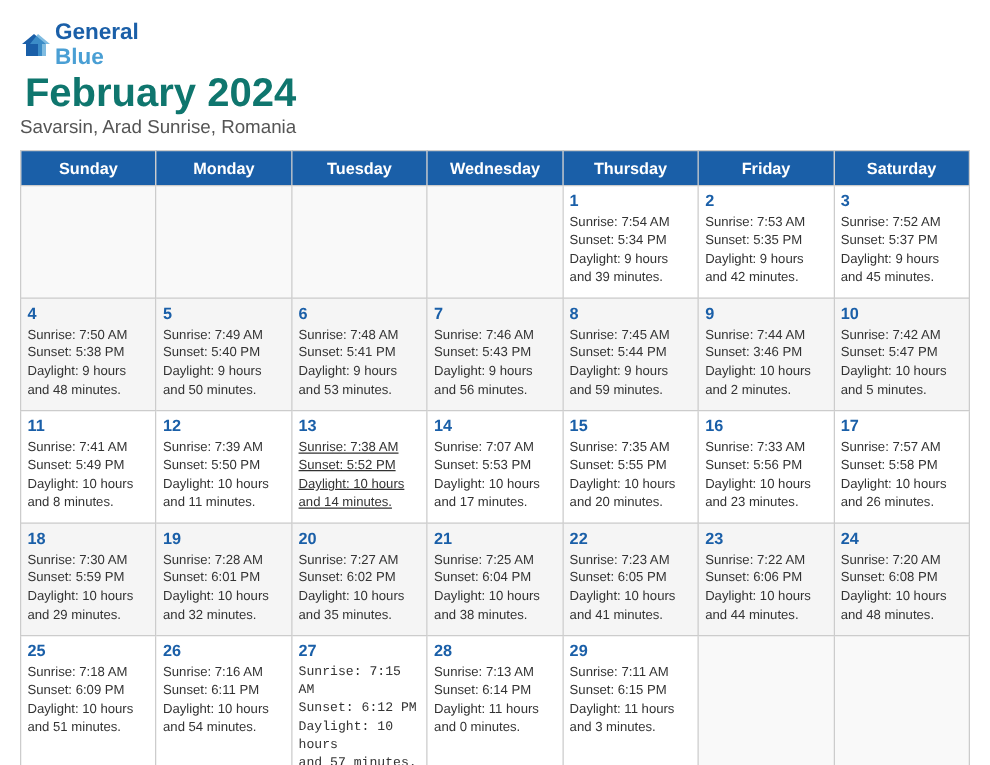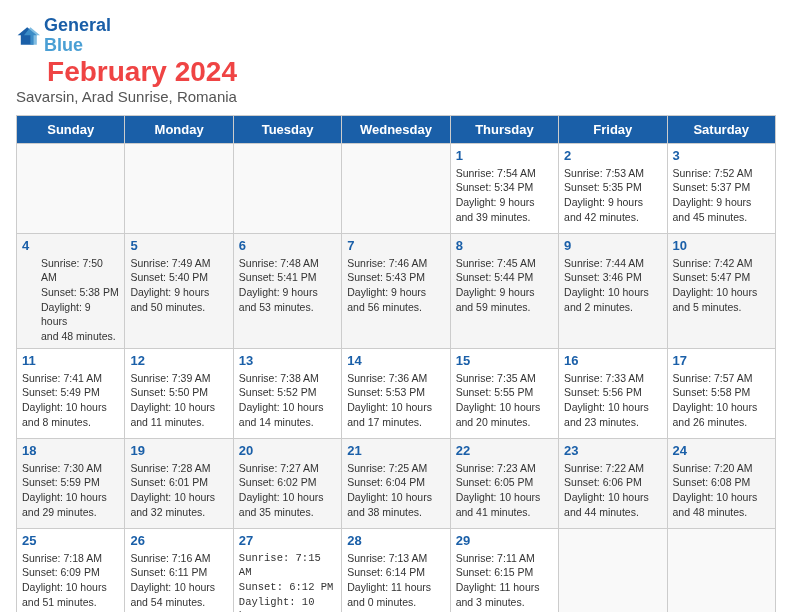--- a/index.html
+++ b/index.html
@@ -32,23 +32,23 @@
       color: #1a5fa8;
     }
     .logo-icon {
       width: 24px;
       height: 24px;
     }
     .title-block {
       text-align: right;
     }
     .cal-title {
-      font-size: 28px;
+      font-size: 32px;
       font-weight: bold;
-      color: #ef4444;
+      color: #0f766e;
     }
     .cal-subtitle {
       font-size: 15px;
       color: #555;
     }
     table {
       width: 100%;
       border-collapse: collapse;
       table-layout: fixed;
     }
@@ -148,21 +148,21 @@
           <div class="day-num">3</div>
           <div class="day-info" style="white-space: pre-line;">Sunrise: 7:52 AM
 Sunset: 5:37 PM
 Daylight: 9 hours
 and 45 minutes.</div>
         </td>
       </tr>
       <tr>
         <td>
           <div class="day-num">4</div>
-          <div class="day-info" style="white-space: pre-line; margin-left: 19px;">Sunrise: 7:50 AM
+          <div class="day-info" style="white-space: pre-line;">Sunrise: 7:50 AM
 Sunset: 5:38 PM
 Daylight: 9 hours
 and 48 minutes.</div>
         </td>
         <td>
           <div class="day-num">5</div>
           <div class="day-info" style="white-space: pre-line;">Sunrise: 7:49 AM
 Sunset: 5:40 PM
 Daylight: 9 hours
 and 50 minutes.</div>
@@ -213,28 +213,28 @@
         </td>
         <td>
           <div class="day-num">12</div>
           <div class="day-info" style="white-space: pre-line;">Sunrise: 7:39 AM
 Sunset: 5:50 PM
 Daylight: 10 hours
 and 11 minutes.</div>
         </td>
         <td>
           <div class="day-num">13</div>
-          <div class="day-info" style="white-space: pre-line;">Sunrise: 7:38 AM
+          <div class="day-info" style="white-space: pre-line; text-decoration: underline;">Sunrise: 7:38 AM
 Sunset: 5:52 PM
 Daylight: 10 hours
 and 14 minutes.</div>
         </td>
         <td>
           <div class="day-num">14</div>
-          <div class="day-info" style="white-space: pre-line;">Sunrise: 7:36 AM
+          <div class="day-info" style="white-space: pre-line;">Sunrise: 7:07 AM
 Sunset: 5:53 PM
 Daylight: 10 hours
 and 17 minutes.</div>
         </td>
         <td>
           <div class="day-num">15</div>
           <div class="day-info" style="white-space: pre-line;">Sunrise: 7:35 AM
 Sunset: 5:55 PM
 Daylight: 10 hours
 and 20 minutes.</div>

